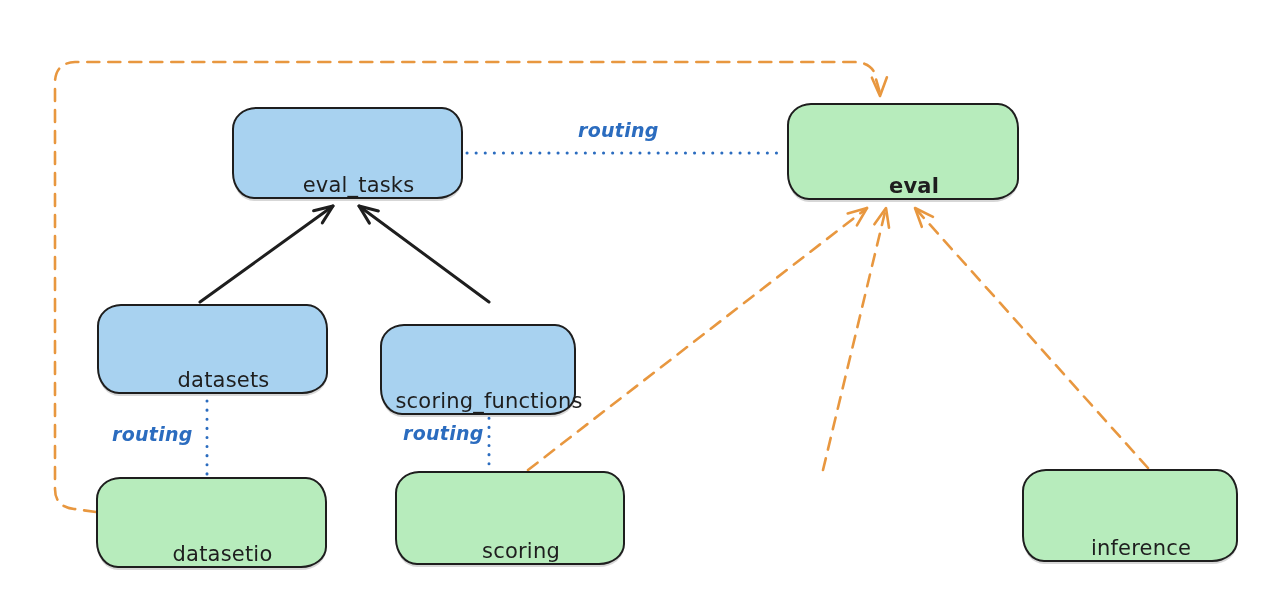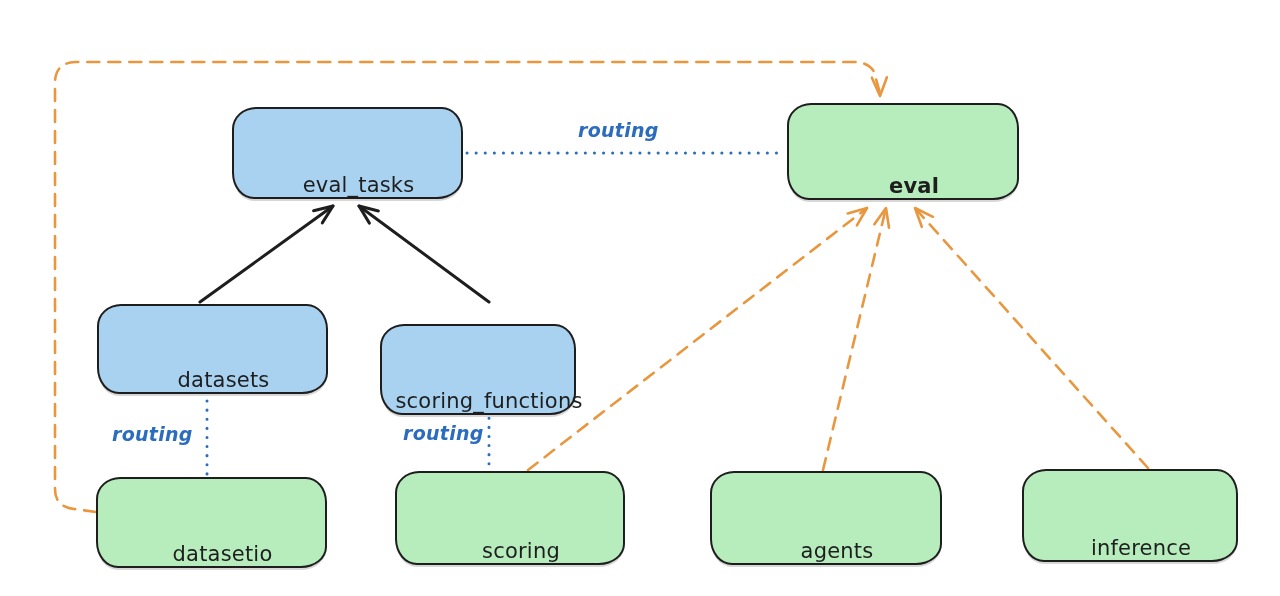--- a/index.html
+++ b/index.html
@@ -110,23 +110,20 @@
   </div>
 
   <div class="node provider" style="left:96px;top:477px;width:231px;height:91px;">
     <span>datasetio</span>
   </div>
 
   <div class="node provider" style="left:388px;top:471px;width:230px;height:94px;margin-left:7px;">
     <span>scoring</span>
   </div>
 
-  <div class="node provider" style="left:710px;top:471px;width:232px;height:94px;">
-    <span>agents</span>
-  </div>
 
   <div class="node provider" style="left:1022px;top:469px;width:216px;height:93px;">
     <span>inference</span>
   </div>
 
   <div class="edge-label" style="left:578px;top:119px;">routing</div>
   <div class="edge-label" style="left:112px;top:423px;">routing</div>
   <div class="edge-label" style="left:403px;top:422px;">routing</div>
 
 </div>

